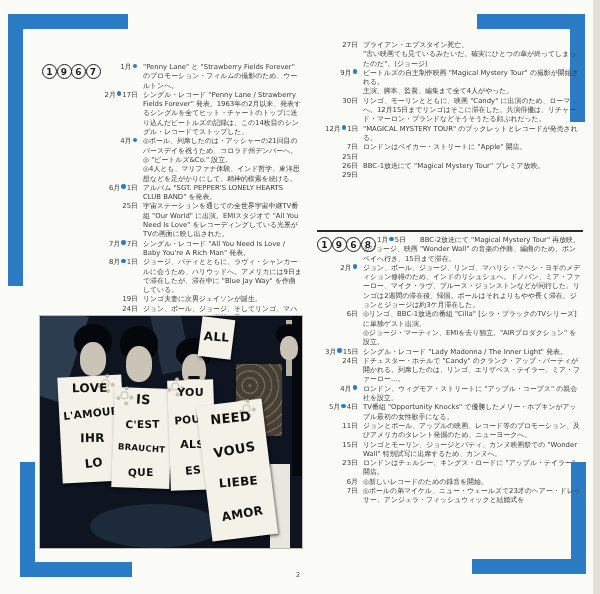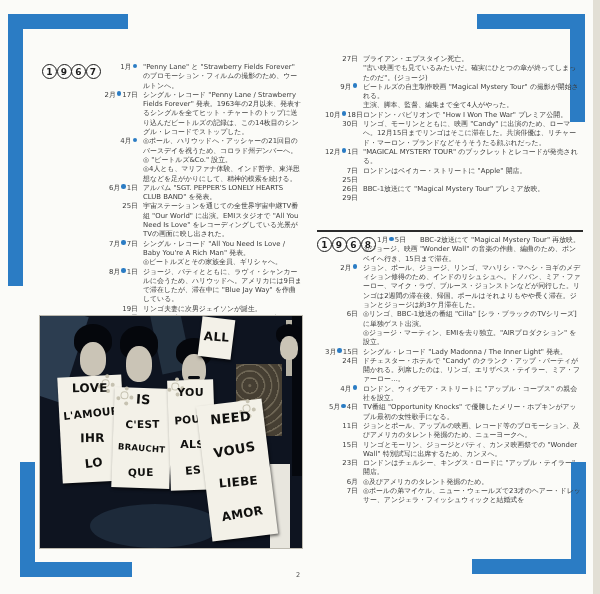--- a/index.html
+++ b/index.html
@@ -81,42 +81,41 @@
     </div>
     <div class="entry">
       <span class="date"><span>2月</span><span class="dot" style="background: rgb(43, 124, 196);"></span><span>17日</span></span>
       <div class="text">
         <p>シングル・レコード "Penny Lane / Strawberry Fields Forever" 発表。1963年の2月以来、発表するシングルを全てヒット・チャートのトップに送り込んだビートルズの記録は、この14枚目のシングル・レコードでストップした。</p>
       </div>
     </div>
     <div class="entry">
       <span class="date"><span>4月</span><span class="dot" style="background: rgb(43, 124, 196);"></span></span>
       <div class="text">
-        <p>◎ポール、ハリウッドへ・アッシャーの21回目のバースデイを祝うため、コロラド州デンバーへ。</p>
+        <p>◎ポール、列席したのは・アッシャーの21回目のバースデイを祝うため、コロラド州デンバーへ。</p>
         <p>◎ "ビートルズ&amp;Co." 設立。</p>
         <p>◎4人とも、マリファナ体験、インド哲学、東洋思想などを足がかりにして、精神的模索を続ける。</p>
       </div>
     </div>
     <div class="entry">
       <span class="date"><span>6月</span><span class="dot" style="background: rgb(43, 124, 196);"></span><span>1日</span></span>
       <div class="text">
         <p>アルバム "SGT. PEPPER'S LONELY HEARTS CLUB BAND" を発表。</p>
       </div>
     </div>
     <div class="entry">
       <span class="date"><span>25日</span></span>
       <div class="text">
         <p>宇宙ステーションを通じての全世界宇宙中継TV番組 "Our World" に出演。EMIスタジオで "All You Need Is Love" をレコーディングしている光景がTVの画面に映し出された。</p>
       </div>
     </div>
     <div class="entry">
       <span class="date"><span>7月</span><span class="dot" style="background: rgb(43, 124, 196);"></span><span>7日</span></span>
       <div class="text">
         <p>シングル・レコード "All You Need Is Love / Baby You're A Rich Man" 発表。</p>
-        <p>◎ビートルズとその家族全員、ギリシャへ。</p>
       </div>
     </div>
     <div class="entry">
       <span class="date"><span>8月</span><span class="dot" style="background: rgb(43, 124, 196);"></span><span>1日</span></span>
       <div class="text">
         <p>ジョージ、パティとともに、ラヴィ・シャンカールに会うため、ハリウッドへ。アメリカには9日まで滞在したが、滞在中に "Blue Jay Way" を作曲している。</p>
       </div>
     </div>
     <div class="entry">
       <span class="date"><span>19日</span></span>
@@ -125,39 +124,33 @@
       </div>
     </div>
     <div class="entry">
       <span class="date"><span>24日</span></span>
       <div class="text">
         <p>ジョン、ポール、ジョージ、そしてリンゴ、マハリシ・マヘシ・ヨギの講義を受けるため、バンゴアへ。ミック・ジャガー、マリアンヌ・フェイスフル、ブライアン・ジョーンズが同行した。</p>
       </div>
     </div>
   </div>
 
-<div class="col" id="col-right-1967" style="left:325px;top:55px;width:258px;">
+<div class="col" id="col-right-1967" style="left:325px;top:41px;width:258px;">
     <div class="entry">
       <span class="date"><span>27日</span></span>
       <div class="text">
         <p>ブライアン・エプスタイン死亡。</p>
         <p>"古い映画でも見ているみたいだ。確実にひとつの章が終ってしまったのだ"。(ジョージ)</p>
       </div>
     </div>
     <div class="entry">
       <span class="date"><span>9月</span><span class="dot" style="background: rgb(43, 124, 196);"></span></span>
       <div class="text">
         <p>ビートルズの自主制作映画 "Magical Mystery Tour" の撮影が開始される。</p>
         <p>主演、脚本、監督、編集まで全て4人がやった。</p>
-      </div>
-    </div>
-    <div class="entry">
-      <span class="date"><span>10月</span><span class="dot" style="background: rgb(43, 124, 196);"></span><span>18日</span></span>
-      <div class="text">
-        <p>ロンドン・パビリオンで "How I Won The War" プレミア公開。</p>
       </div>
     </div>
     <div class="entry">
       <span class="date"><span>30日</span></span>
       <div class="text">
         <p>リンゴ、モーリンとともに、映画 "Candy" に出演のため、ローマへ。12月15日までリンゴはそこに滞在した。共演俳優は、リチャード・マーロン・ブランドなどそうそうたる顔ぶれだった。</p>
       </div>
     </div>
     <div class="entry">
       <span class="date"><span>12月</span><span class="dot" style="background: rgb(43, 124, 196);"></span><span>1日</span></span>
@@ -253,21 +246,21 @@
     </div>
     <div class="entry">
       <span class="date"><span>23日</span></span>
       <div class="text">
         <p>ロンドンはチェルシー、キングス・ロードに "アップル・テイラー" 開店。</p>
       </div>
     </div>
     <div class="entry">
       <span class="date"><span>6月</span></span>
       <div class="text">
-        <p>◎及びアメリカのタレント発掘のため。</p>
+        <p>◎新しいレコードのための録音を開始。</p>
       </div>
     </div>
     <div class="entry">
       <span class="date"><span>7日</span></span>
       <div class="text">
         <p>◎ポールの弟マイケル、ニュー・ウェールズで23才のヘアー・ドレッサー、アンジェラ・フィッシュウィックと結婚式を</p>
       </div>
     </div>
   </div>
 

